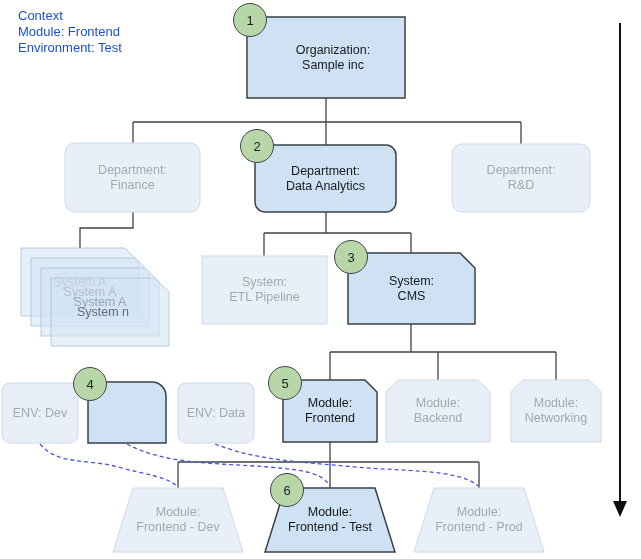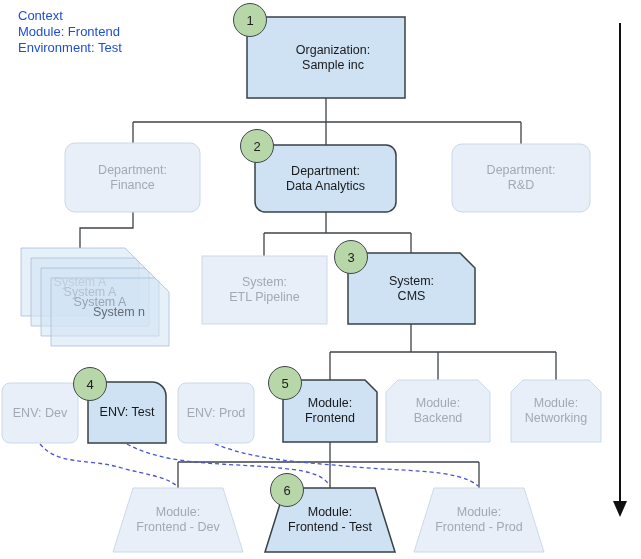--- a/index.html
+++ b/index.html
@@ -88,30 +88,29 @@
   <div class="lbl faded" style="left:65px;top:143px;width:135px;height:69px;">Department:
 Finance</div>
   <div class="lbl active" style="left:255px;top:145px;width:141px;height:67px;">Department:
 Data Analytics</div>
   <div class="lbl faded" style="left:452px;top:144px;width:138px;height:68px;">Department:
 R&amp;D</div>
 
   <div class="stack-lbl s0" style="left:21px;top:248px;width:118px;height:68px;">System A</div>
   <div class="stack-lbl s1" style="left:31px;top:258px;width:118px;height:68px;">System A</div>
   <div class="stack-lbl s2" style="left:41px;top:268px;width:118px;height:68px;">System A</div>
-  <div class="stack-lbl s3" style="left:60px;top:278px;width:118px;height:68px;">System n</div>
+  <div class="stack-lbl s3" style="left:44px;top:278px;width:118px;height:68px;">System n</div>
 
   <div class="lbl faded" style="left:202px;top:256px;width:125px;height:68px;">System:
 ETL Pipeline</div>
   <div class="lbl active" style="left:348px;top:253px;width:127px;height:71px;">System:
 CMS</div>
 
   <div class="lbl faded" style="left:2px;top:383px;width:76px;height:60px;border-radius:19px;">ENV: Dev</div>
-  <div class="lbl active" style="left:88px;top:382px;width:78px;height:61px;">ENV: Test</div>
-  <div class="lbl faded" style="left:178px;top:383px;width:76px;height:60px;">ENV: Prod</div>
+  <div class="lbl faded" style="left:178px;top:383px;width:76px;height:60px;">ENV: Data</div>
 
   <div class="lbl active" style="left:283px;top:380px;width:94px;height:62px;">Module:
 Frontend</div>
   <div class="lbl faded" style="left:386px;top:380px;width:104px;height:62px;">Module:
 Backend</div>
   <div class="lbl faded" style="left:511px;top:380px;width:90px;height:62px;">Module:
 Networking</div>
 
   <div class="lbl faded" style="left:113px;top:488px;width:130px;height:64px;">Module:
 Frontend - Dev</div>

